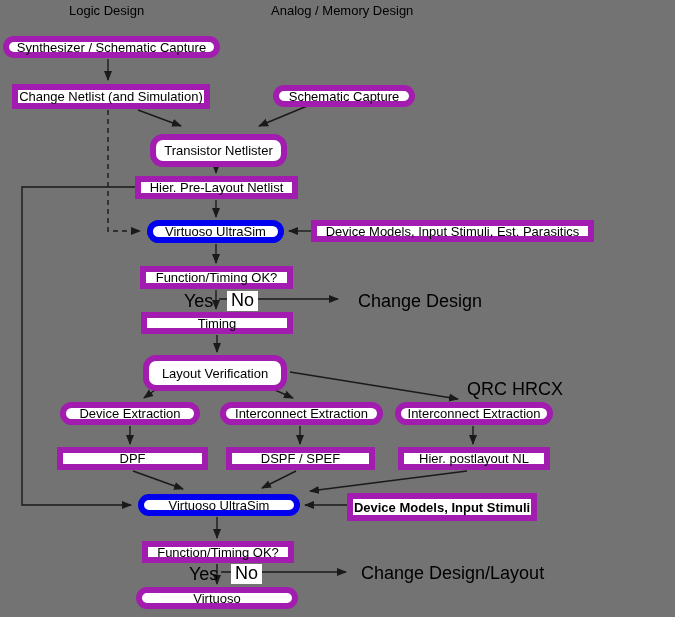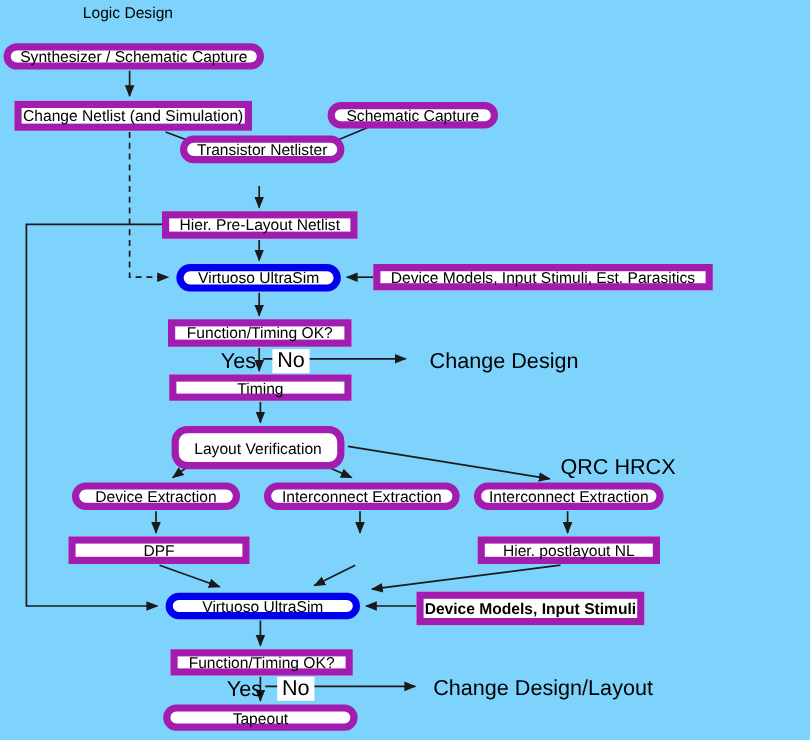--- a/index.html
+++ b/index.html
@@ -1,19 +1,19 @@
 <!DOCTYPE html>
 <html style="--highlight: #0000ee;"><head>
 <meta charset="utf-8">
 <style>
   html,body{margin:0;padding:0;background:#fff;}
   #canvas{
     position:relative;
     width:675px;height:617px;
-    background:#7dd3fc;
+    background:#737373;
     font-family:"Liberation Sans", sans-serif;
     overflow:hidden;
   }
   #connectors{position:absolute;left:0;top:0;z-index:0;}
   .node{
     position:absolute;
     z-index:2;
     display:flex;align-items:center;justify-content:center;
     background:#fff;
     border:6px solid #a21caf;
@@ -65,40 +65,42 @@
       <path d="M347,505 L305,505" marker-end="url(#arrow)"></path>
       <path d="M135,187 L22,187 L22,505 L131,505" marker-end="url(#arrow)"></path>
       <path d="M217,517 L217,538" marker-end="url(#arrow)"></path>
       <path d="M217,564 L217,584" marker-end="url(#arrow)"></path>
       <path d="M221,572 L346,572" marker-end="url(#arrow)"></path>
       <path d="M108,110 L108,231 L140,231" stroke-dasharray="5,4" marker-end="url(#arrow)"></path>
     </g>
   </svg>
 
   <div class="lbl hdr" style="left:69px;top:4px;">Logic Design</div>
+  <div class="lbl hdr" style="left:271px;top:4px;">Analog / Memory Design</div>
 
   <div class="node pill" style="left:3px;top:36px;width:217px;height:22px;">Synthesizer / Schematic Capture</div>
   <div class="node" style="left:12px;top:84px;width:198px;height:25px;">Change Netlist (and Simulation)</div>
   <div class="node pill" style="left:273px;top:85px;width:142px;height:22px;">Schematic Capture</div>
-  <div class="node pill" style="left:150px;top:113px;width:137px;height:23px;">Transistor Netlister</div>
+  <div class="node pill" style="left:150px;top:134px;width:137px;height:33px;">Transistor Netlister</div>
   <div class="node" style="left:135px;top:176px;width:163px;height:23px;">Hier. Pre-Layout Netlist</div>
   <div class="node pill blue" style="left:147px;top:220px;width:137px;height:23px;">Virtuoso UltraSim</div>
   <div class="node" style="left:311px;top:220px;width:283px;height:22px;">Device Models, Input Stimuli, Est. Parasitics</div>
   <div class="node" style="left:140px;top:266px;width:153px;height:23px;">Function/Timing OK?</div>
   <div class="node" style="left:141px;top:312px;width:152px;height:22px;">Timing</div>
   <div class="node pill" style="left:143px;top:355px;width:144px;height:36px;">Layout Verification</div>
   <div class="node pill" style="left:60px;top:402px;width:140px;height:23px;">Device Extraction</div>
   <div class="node pill" style="left:220px;top:402px;width:163px;height:23px;">Interconnect Extraction</div>
   <div class="node pill" style="left:395px;top:402px;width:158px;height:23px;">Interconnect Extraction</div>
   <div class="node" style="left:57px;top:447px;width:151px;height:23px;">DPF</div>
+  <div class="node" style="left:226px;top:447px;width:149px;height:23px;">DSPF / SPEF</div>
   <div class="node" style="left:398px;top:447px;width:152px;height:23px;">Hier. postlayout NL</div>
   <div class="node pill blue" style="left:138px;top:494px;width:162px;height:22px;">Virtuoso UltraSim</div>
   <div class="node" style="left:347px;top:493px;width:190px;height:28px;font-weight:bold;">Device Models, Input Stimuli</div>
   <div class="node" style="left:142px;top:541px;width:152px;height:22px;">Function/Timing OK?</div>
-  <div class="node pill" style="left:136px;top:587px;width:162px;height:22px;">Tapeout</div>
+  <div class="node pill" style="left:136px;top:587px;width:162px;height:22px;">Virtuoso</div>
 
   <div class="lbl" style="left:467px;top:380px;">QRC HRCX</div>
   <div class="lbl" style="left:184px;top:292px;">Yes</div>
   <div class="lbl mask" style="left:227px;top:291px;">No</div>
   <div class="lbl" style="left:358px;top:292px;">Change Design</div>
   <div class="lbl" style="left:189px;top:565px;">Yes</div>
   <div class="lbl mask" style="left:231px;top:564px;">No</div>
   <div class="lbl" style="left:361px;top:564px;">Change Design/Layout</div>
 
 </div>

